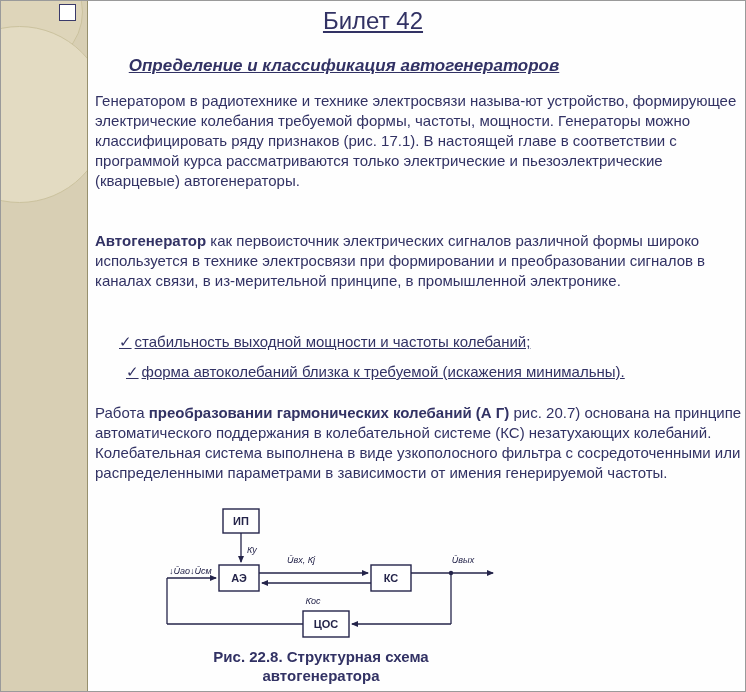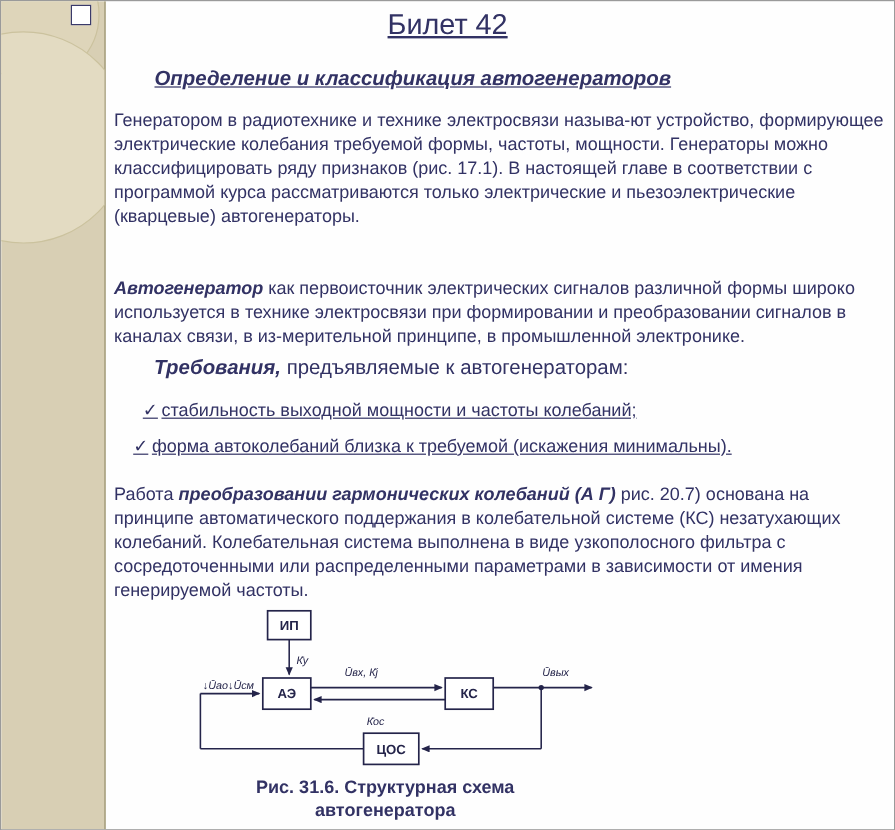--- a/index.html
+++ b/index.html
@@ -31,28 +31,28 @@
     text-decoration:underline;
     padding-left:32px;
   }
   .body {
     position:absolute; left:90px; width:648px; margin:4px;
     font-size:15px; line-height:20px;
   }
   .p1 { top:86px; }
   .p2 { top:226px; }
   .p3 { top:398px; }
-  .bi { font-weight:700; font-style:italic; }
+  .bi { font-weight:700; }
   .req-heading {
     position:absolute; top:296px; left:90px; width:470px;
     text-align:center; font-size:17px;
   }
   .bullet { position:absolute; font-size:15px;text-decoration:underline; }
   .b1 { top:332px; left:118px; }
-  .b2 { top:362px; left:110px; }
+  .b2 { top:362px; left:125px; }
   .check { margin-right:3px; }
   .diagram { position:absolute; left:140px; top:502px; }
   .diagram text {
     font-size:11px; font-weight:700; fill:#24244a;
     font-family:"Liberation Sans", sans-serif;
   }
   .diagram text.sig { font-size:9px; font-weight:400; font-style:italic; }
   .diagram rect { fill:#ffffff; stroke:#24244a; stroke-width:1.4; }
   .diagram line { stroke:#24244a; stroke-width:1.3; fill:none; }
   .caption {
@@ -72,21 +72,20 @@
   <div class="square-deco"></div>
 
   <h1 class="title">Билет 42</h1>
 
   <h2 class="subtitle">Определение и классификация автогенераторов</h2>
 
   <p class="body p1">Генератором в радиотехнике и технике электросвязи называ-ют устройство, формирующее электрические колебания требуемой формы, частоты, мощности. Генераторы можно классифицировать  ряду признаков (рис. 17.1). В настоящей главе в соответствии с программой курса рассматриваются только электрические и пьезоэлектрические (кварцевые) автогенераторы.</p>
 
   <p class="body p2"><span class="bi">Автогенератор</span><span> как первоисточник электрических сигналов различной формы широко используется в технике электросвязи при формировании и преобразовании сигналов в каналах связи, в из-мерительной принципе, в промышленной электронике.</span></p>
 
-  <div class="req-heading"><span class="bi">Требования,</span><span> предъявляемые к автогенераторам:</span></div>
 
   <div class="bullet b1"><span class="check">✓</span><span>стабильность выходной мощности и частоты колебаний;</span></div>
 
   <div class="bullet b2"><span class="check">✓</span><span>форма автоколебаний близка к требуемой (искажения минимальны).</span></div>
 
   <p class="body p3"><span>Работа </span><span class="bi">преобразовании гармонических колебаний (А Г)</span><span> рис. 20.7) основана на принципе автоматического поддержания в колебательной системе (КС) незатухающих колебаний. Колебательная система выполнена в виде узкополосного фильтра с сосредоточенными или распределенными параметрами в зависимости от имения генерируемой частоты.</span></p>
 
   <svg class="diagram" width="390" height="145" viewBox="0 0 390 145" xmlns="http://www.w3.org/2000/svg">
     <defs>
       <marker id="arr" markerWidth="8" markerHeight="8" refX="6" refY="3" orient="auto" markerUnits="userSpaceOnUse">
@@ -120,17 +119,17 @@
     <text x="185" y="125" text-anchor="middle">ЦОС</text>
 
     <text class="sig" x="106" y="50" text-anchor="start">К̄у</text>
     <text class="sig" x="160" y="60" text-anchor="middle">Ūвх, К̄ј</text>
     <text class="sig" x="322" y="60" text-anchor="middle">Ūвых</text>
     <text class="sig" x="172" y="101" text-anchor="middle">К̄ос</text>
     <text class="sig" x="28" y="71" text-anchor="start">↓Ūао↓Ūсм</text>
   </svg>
 
   <div class="caption">
-    <div>Рис. 31.6. Структурная схема</div>
+    <div>Рис. 22.8. Структурная схема</div>
     <div>автогенератора</div>
   </div>
 
 </div>
 
 </body></html>

